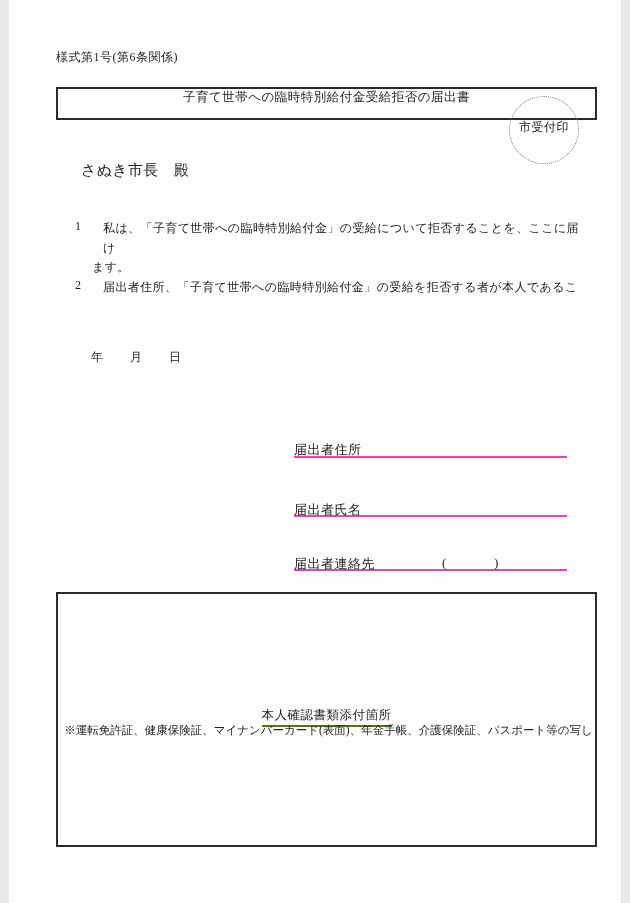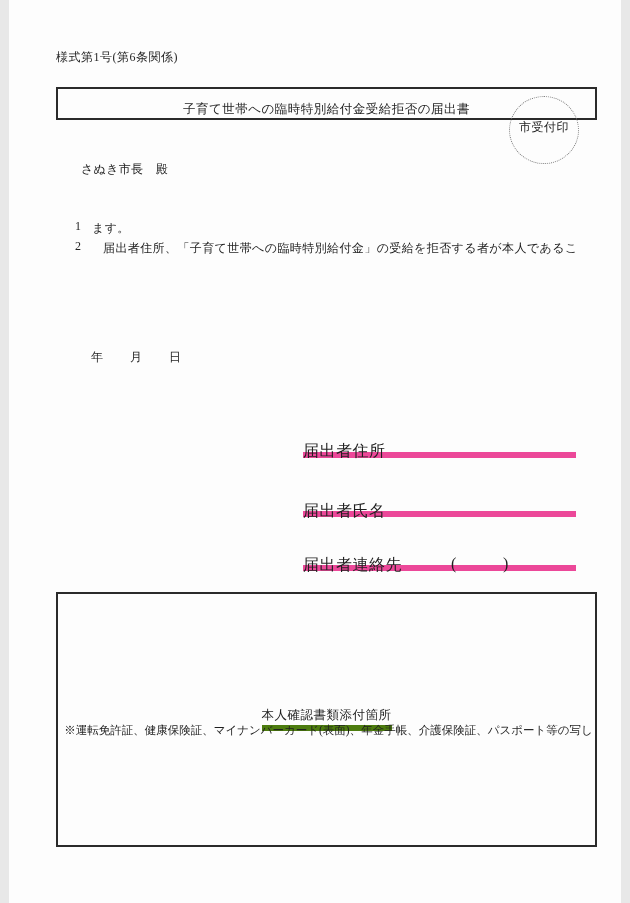--- a/index.html
+++ b/index.html
@@ -19,21 +19,21 @@
     left: 47px; top: 49px;
     font-size: 12px;
     letter-spacing: 0.5px;
   }
   .title-box {
     position: absolute;
     left: 47px; top: 87px;
     width: 541px; height: 33px;
     border: 2px solid #2b2b2b;
     display: flex;
-    align-items: flex-end;
+    align-items: flex-start;
     justify-content: center;
     z-index: 1;
   }
   .title-box .title-text {
     font-size: 12.5px;
     letter-spacing: 0.5px;
   }
   .stamp-circle {
     position: absolute;
     left: 500px; top: 96px;
@@ -43,21 +43,21 @@
     display: flex;
     align-items: center;
     justify-content: center;
     padding-bottom: 6px;
     z-index: 2;
   }
   .stamp-circle .stamp-text { font-size: 12px; letter-spacing: 0.5px; }
   .addressee {
     position: absolute;
     left: 72px; top: 161px;
-    font-size: 12px;
+    font-size: 15px;
     letter-spacing: 0.3px;
   }
   .notice-list {
     position: absolute;
     left: 66px; top: 219px;
     width: 514px;
     font-size: 12px;
     letter-spacing: 0.4px;
   }
   .notice-item { position: relative; }
@@ -70,24 +70,24 @@
   .notice-line.first { padding-left: 28px; }
   .date-line {
     position: absolute;
     left: 82px; top: 349px;
     font-size: 12px;
   }
   .date-line .date-unit { display: inline-block; }
   .date-line .date-unit + .date-unit { margin-left: 24px; }
   .field-row {
     position: absolute;
-    left: 294px;
+    left: 285px;
     width: 273px;
-    border-bottom: 6px solid #ec4899;
-    font-size: 16px;
+    border-bottom: 2px solid #ec4899;
+    font-size: 13px;
     letter-spacing: 0.5px;
   }
   .field-row.row-address { top: 441px; height: 17px; }
   .field-row.row-name    { top: 501px; height: 16px; }
   .field-row.row-contact { top: 555px; height: 16px; }
   .field-row .paren { position: absolute; top: 0; }
   .paren-open  { left: 148px; }
   .paren-close { left: 200px; }
   .attachment-box {
     position: absolute;
@@ -97,21 +97,21 @@
   }
   .attachment-heading-wrap {
     position: absolute;
     left: 0; right: 0; top: 106px;
     text-align: center;
   }
   .attachment-heading {
     display: inline-block;
     font-size: 12.5px;
     letter-spacing: 0.5px;
-    border-bottom: 6px solid #4d7c0f;
+    border-bottom: 2px solid #4d7c0f;
     padding-bottom: 1px;
     margin-top: 7px;
   }
   .attachment-note {
     position: absolute;
     left: 4px; right: 0; top: 129px;
     text-align: center;
     font-size: 11.5px;
     white-space: nowrap;
     letter-spacing: 0;
@@ -130,20 +130,21 @@
 
   <div class="title-box">
     <span class="title-text">子育て世帯への臨時特別給付金受給拒否の届出書</span>
   </div>
 
   <div class="addressee">さぬき市長　殿</div>
 
   <div class="notice-list">
     <div class="notice-item">
       <span class="item-number">1</span>
+      <div class="notice-line first">私は、「子育て世帯への臨時特別給付金」の受給について拒否することを、ここに届け</div>
       <div class="notice-line">ます。</div>
     </div>
     <div class="notice-item">
       <span class="item-number">2</span>
       <div class="notice-line first">届出者住所、「子育て世帯への臨時特別給付金」の受給を拒否する者が本人であるこ</div>
     </div>
   </div>
 
   <div class="date-line">
     <span class="date-unit">年</span>

